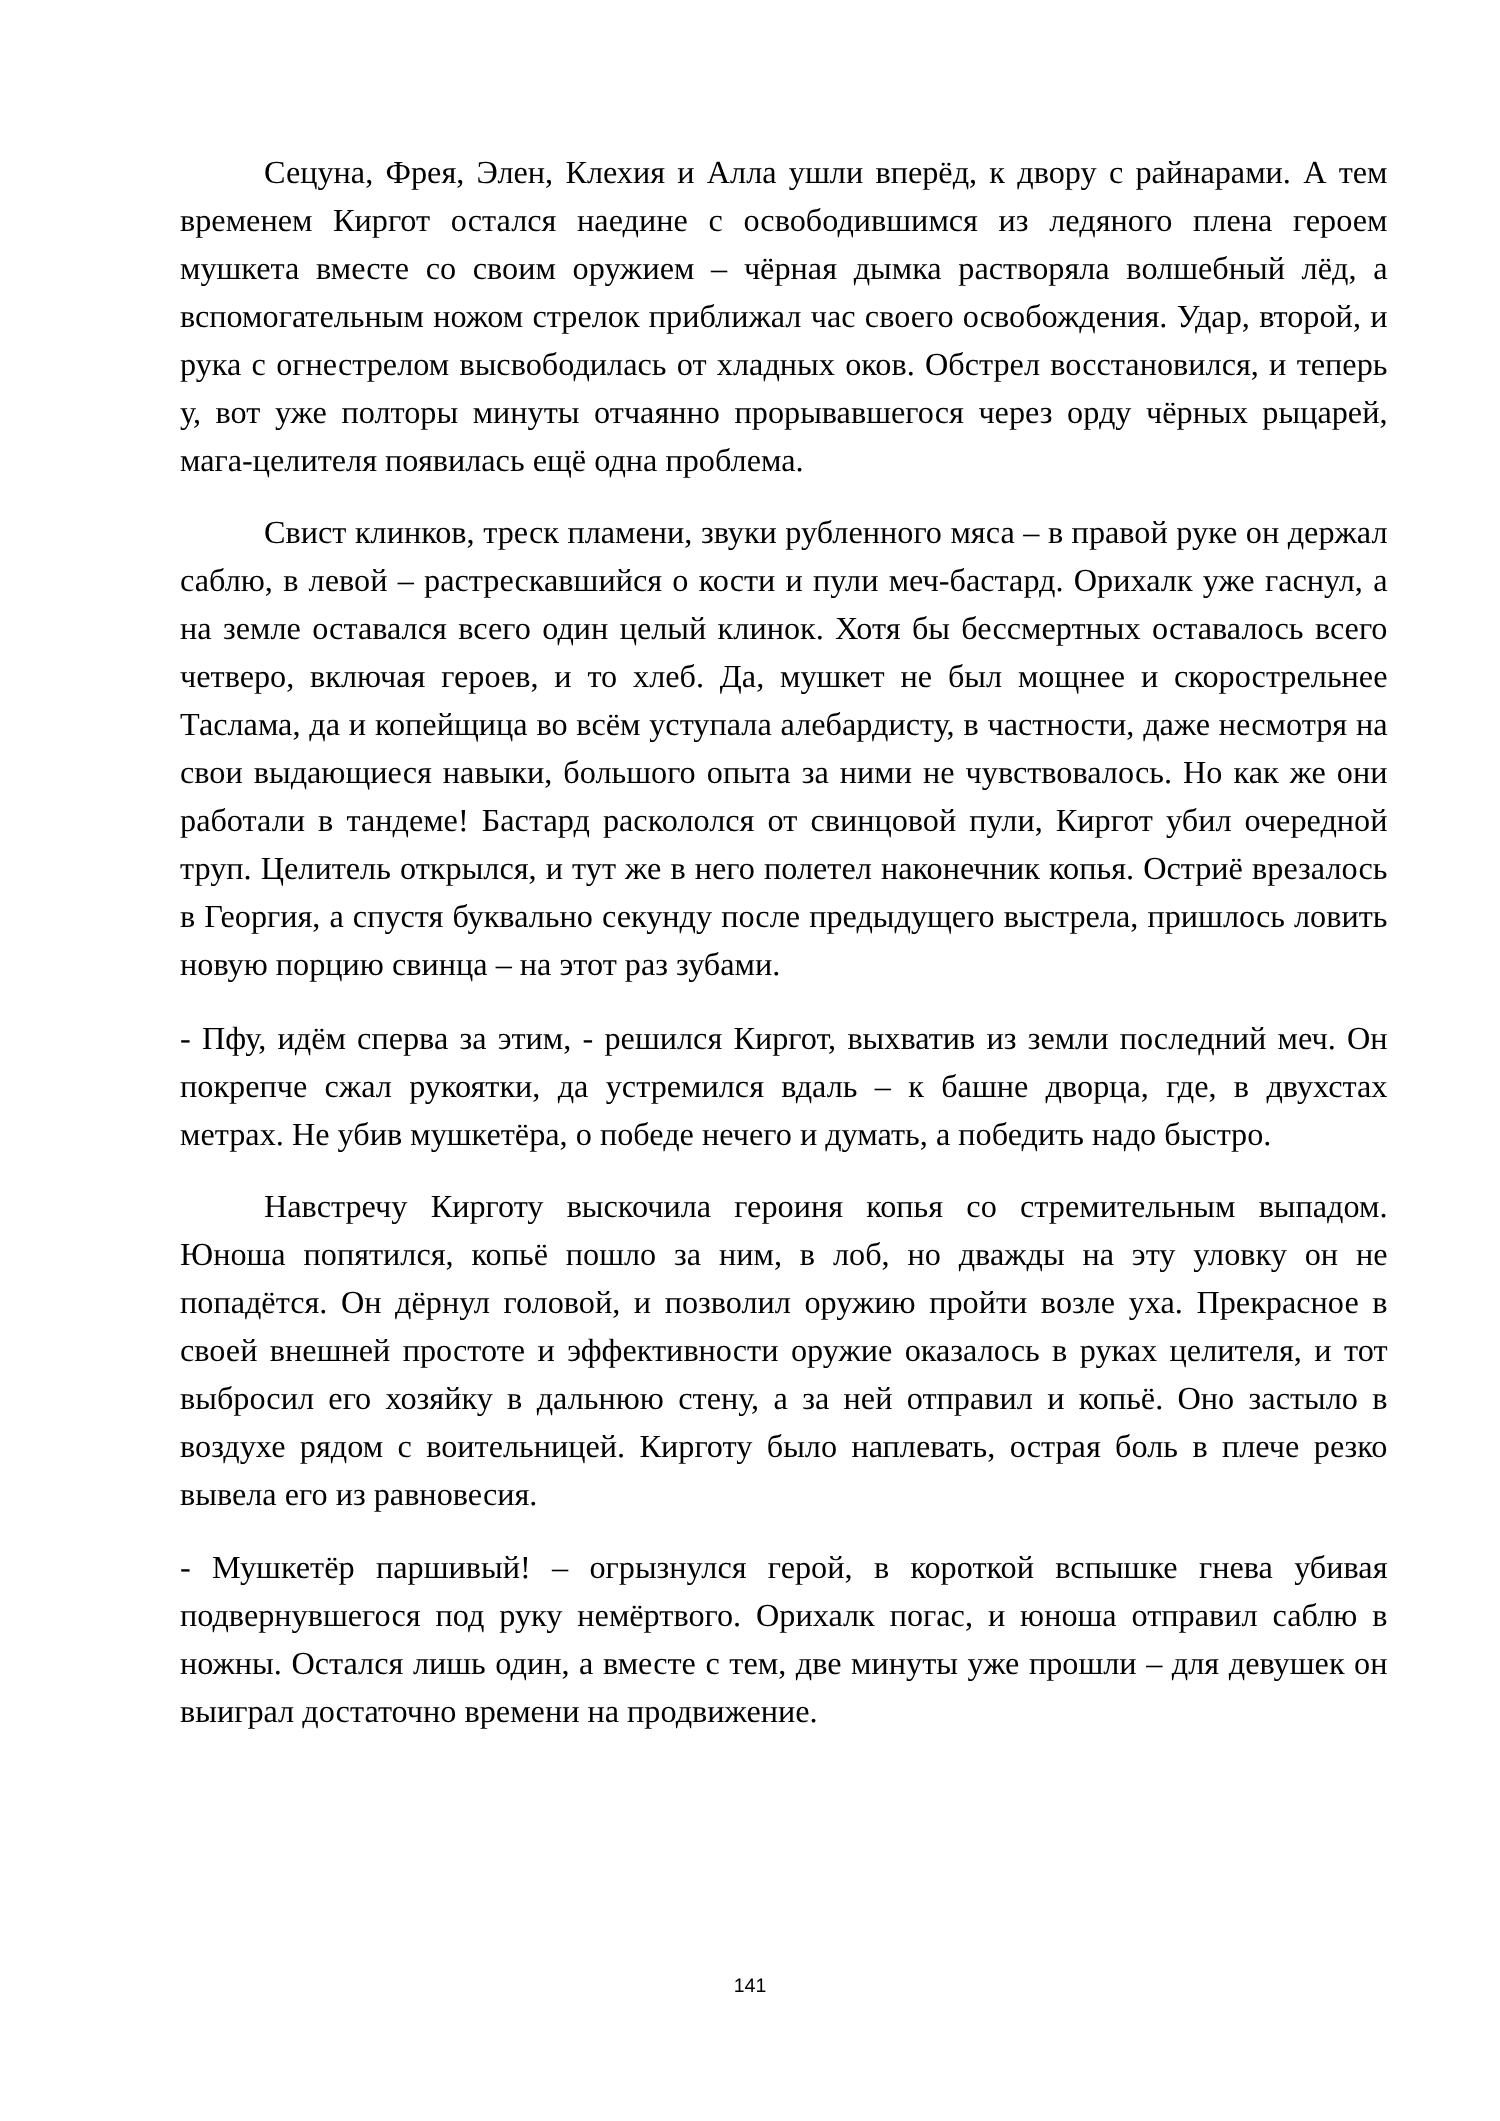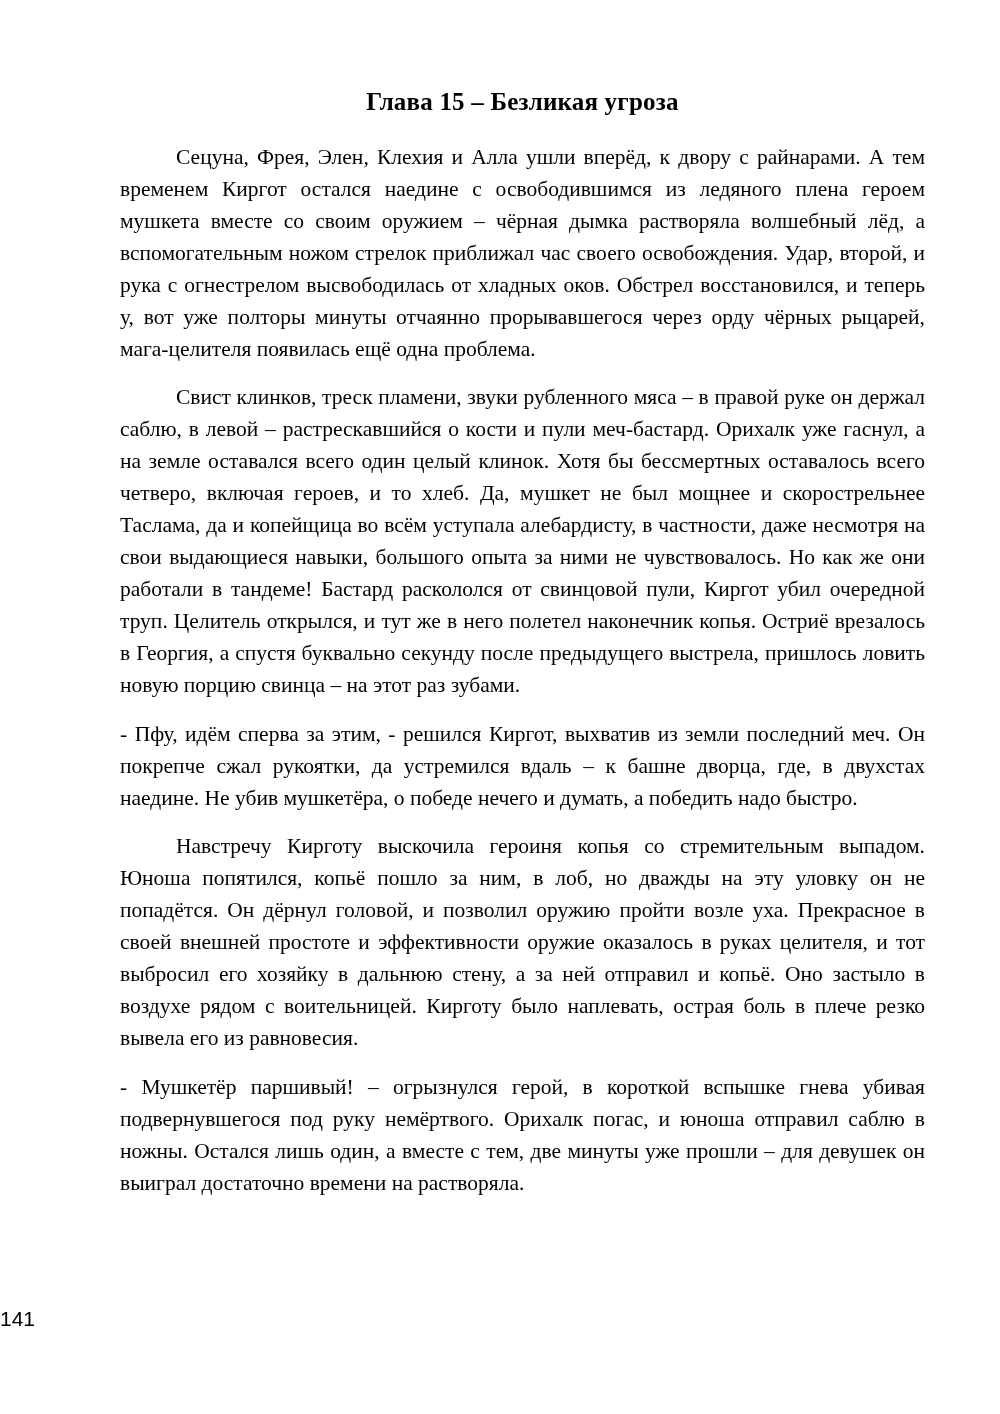--- a/index.html
+++ b/index.html
@@ -41,38 +41,38 @@
     text-indent: 56px;
   }
   .body-text.dash {
     text-indent: 0;
   }
   .page-number {
     position: absolute;
     left: 0;
     right: 0;
     bottom: 83px;
-    font-size: 21px;
+    text-align: center;
+    font-size: 13px;
     font-family: "Liberation Sans", sans-serif;
   }
 </style>
 </head>
 <body>
 
 <div class="page">
 
-  <h1 class="chapter-title">Глава 15 – Безликая угроза</h1>
 
   <div>
     <p class="body-text indented">Сецуна, Фрея, Элен, Клехия и Алла ушли вперёд, к двору с райнарами. А тем временем Киргот остался наедине с освободившимся из ледяного плена героем мушкета вместе со своим оружием – чёрная дымка растворяла волшебный лёд, а вспомогательным ножом стрелок приближал час своего освобождения. Удар, второй, и рука с огнестрелом высвободилась от хладных оков. Обстрел восстановился, и теперь у, вот уже полторы минуты отчаянно прорывавшегося через орду чёрных рыцарей, мага-целителя появилась ещё одна проблема.</p>
 
     <p class="body-text indented">Свист клинков, треск пламени, звуки рубленного мяса – в правой руке он держал саблю, в левой – растрескавшийся о кости и пули меч-бастард. Орихалк уже гаснул, а на земле оставался всего один целый клинок. Хотя бы бессмертных оставалось всего четверо, включая героев, и то хлеб. Да, мушкет не был мощнее и скорострельнее Таслама, да и копейщица во всём уступала алебардисту, в частности, даже несмотря на свои выдающиеся навыки, большого опыта за ними не чувствовалось. Но как же они работали в тандеме! Бастард раскололся от свинцовой пули, Киргот убил очередной труп. Целитель открылся, и тут же в него полетел наконечник копья. Остриё врезалось в Георгия, а спустя буквально секунду после предыдущего выстрела, пришлось ловить новую порцию свинца – на этот раз зубами.</p>
 
-    <p class="body-text dash">- Пфу, идём сперва за этим, - решился Киргот, выхватив из земли последний меч. Он покрепче сжал рукоятки, да устремился вдаль – к башне дворца, где, в двухстах наедине. Не убив мушкетёра, о победе нечего и думать, а победить надо быстро.</p>
+    <p class="body-text dash">- Пфу, идём сперва за этим, - решился Киргот, выхватив из земли последний меч. Он покрепче сжал рукоятки, да устремился вдаль – к башне дворца, где, в двухстах метрах. Не убив мушкетёра, о победе нечего и думать, а победить надо быстро.</p>
 
     <p class="body-text indented">Навстречу Кирготу выскочила героиня копья со стремительным выпадом. Юноша попятился, копьё пошло за ним, в лоб, но дважды на эту уловку он не попадётся. Он дёрнул головой, и позволил оружию пройти возле уха. Прекрасное в своей внешней простоте и эффективности оружие оказалось в руках целителя, и тот выбросил его хозяйку в дальнюю стену, а за ней отправил и копьё. Оно застыло в воздухе рядом с воительницей. Кирготу было наплевать, острая боль в плече резко вывела его из равновесия.</p>
 
-    <p class="body-text dash">- Мушкетёр паршивый! – огрызнулся герой, в короткой вспышке гнева убивая подвернувшегося под руку немёртвого. Орихалк погас, и юноша отправил саблю в ножны. Остался лишь один, а вместе с тем, две минуты уже прошли – для девушек он выиграл достаточно времени на растворяла.</p>
+    <p class="body-text dash">- Мушкетёр паршивый! – огрызнулся герой, в короткой вспышке гнева убивая подвернувшегося под руку немёртвого. Орихалк погас, и юноша отправил саблю в ножны. Остался лишь один, а вместе с тем, две минуты уже прошли – для девушек он выиграл достаточно времени на продвижение.</p>
   </div>
 
   <div class="page-number">141</div>
 
 </div>
 
 </body></html>

